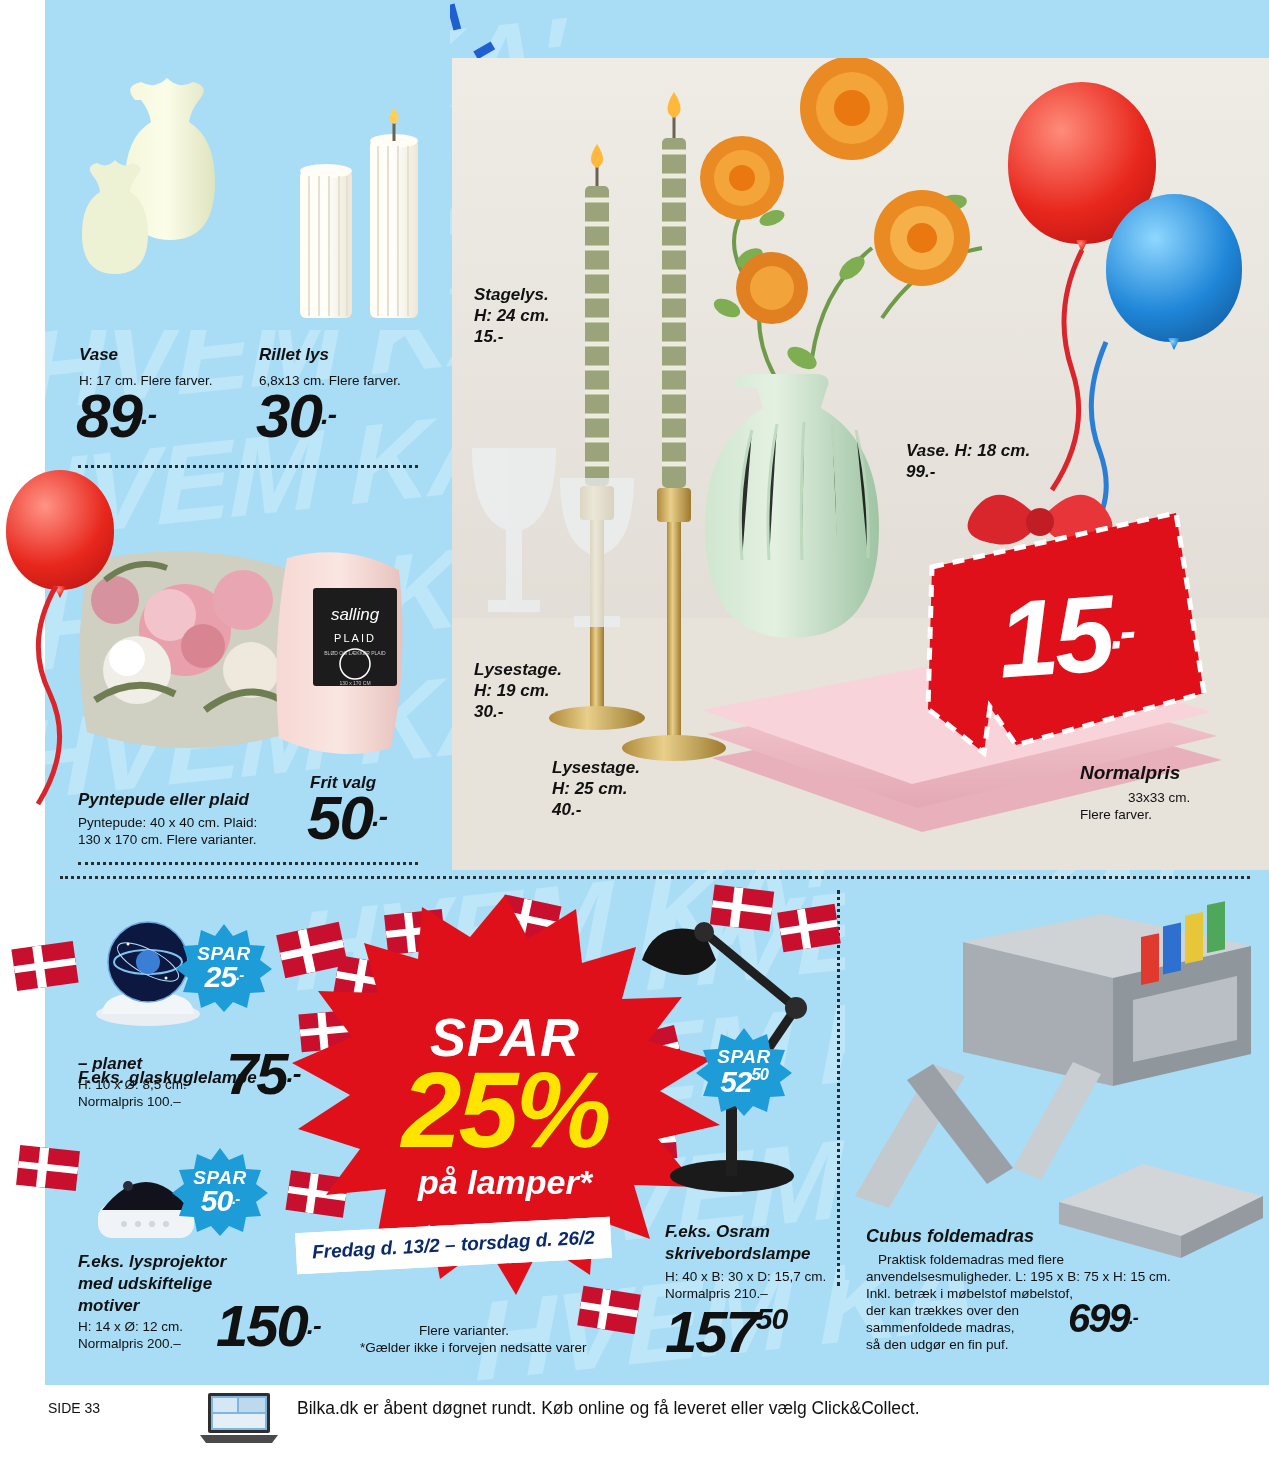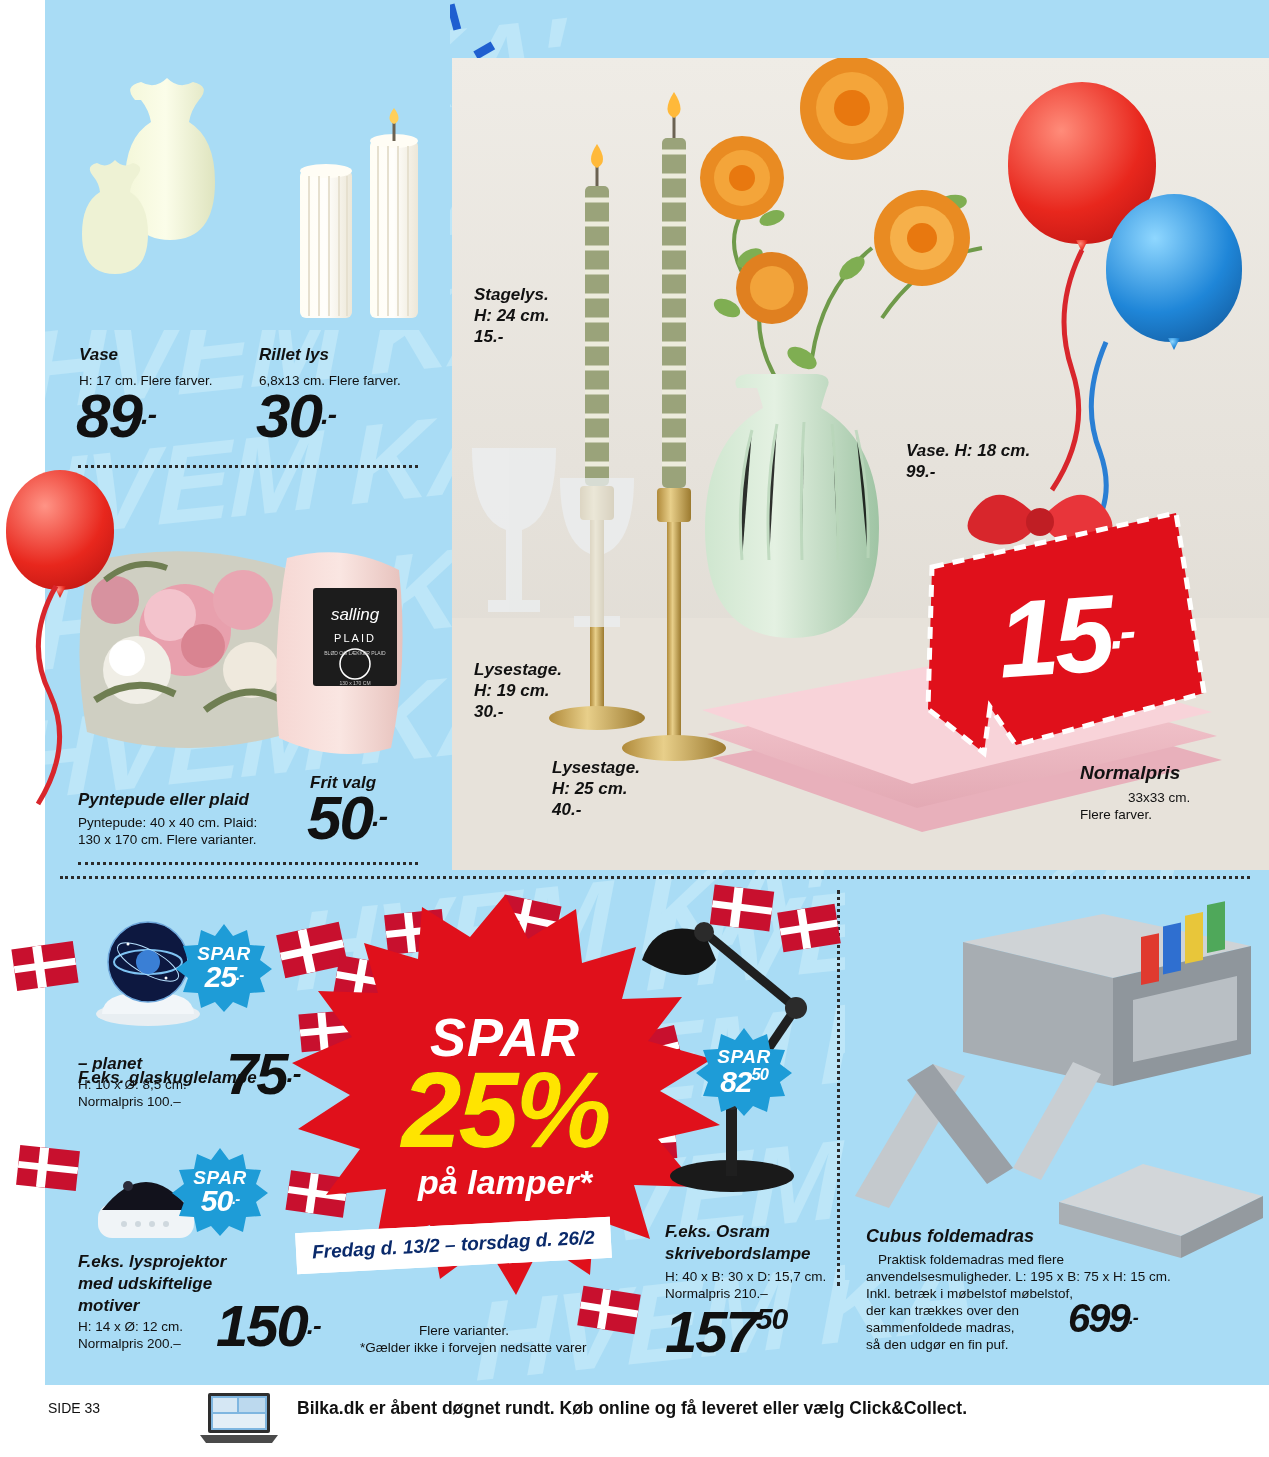--- a/index.html
+++ b/index.html
@@ -117,21 +117,21 @@
   }
   .redtag .num .cur { font-size:0.45em; vertical-align:0.45em;}
 
   
   .footer { position:absolute; left:0; top:1385px; width:1269px; height:72px; background:#fff; }
   .sidenum {
     position:absolute; left:48px; top:1400px; font-size:14px; color:#111;
   }
   .footer-text {
     position:absolute; left:297px; top:1398px;
-    font-size:17.5px; font-weight:bold; color:#111;
+    font-size:17.5px; font-weight:normal; color:#111;
   }
   .footer-laptop { position:absolute; left:200px; top:1389px; width:78px; height:56px; }
 
   
   .flag { position:absolute; }
   .flag .fl { width:100%; height:100%; background:#c8102e; position:relative; overflow:hidden;}
   .flag .fl:before {
     content:""; position:absolute; left:34%; top:0; width:14%; height:100%; background:#fff;
   }
   .flag .fl:after {
@@ -589,21 +589,21 @@
     <path d="M104 44 q-48 -14 -62 28 q50 30 74 0z" fill="#141414"></path>
     <circle cx="104" cy="44" r="10" fill="#2b2b2b"></circle>
   </svg>
 
   <div class="sparBadge" style="left:696px; top:1026px;">
     <svg width="96" height="92" viewBox="0 0 96 92">
       <path d="M48 2 L57 14 L71 8 L74 23 L89 24 L84 38 L96 47 L84 56 L89 70 L74 71 L71 86 L57 80 L48 90 L39 80 L25 86 L22 71 L7 70 L12 56 L0 47 L12 38 L7 24 L22 23 L25 8 L39 14 Z" fill="#1e9cd7"></path>
     </svg>
     <div class="txt">
       <div class="s1">SPAR</div>
-      <div class="s2"><span>82</span><span class="sup">50</span></div>
+      <div class="s2"><span>52</span><span class="sup">50</span></div>
     </div>
   </div>
 
   <div style="position:absolute;left:665px;top:1222px;" class="ttl">F.eks. Osram</div>
   <div style="position:absolute;left:665px;top:1244px;" class="ttl">skrivebordslampe</div>
   <div style="position:absolute;left:665px;top:1268px;" class="desc">H: 40 x B: 30 x D: 15,7 cm.</div>
   <div style="position:absolute;left:665px;top:1285px;" class="desc">Normalpris 210.–</div>
   <div style="position:absolute;left:665px;top:1305px;font-size:58px;" class="price">
     <span>157</span><span class="sup">50</span>
   </div>

